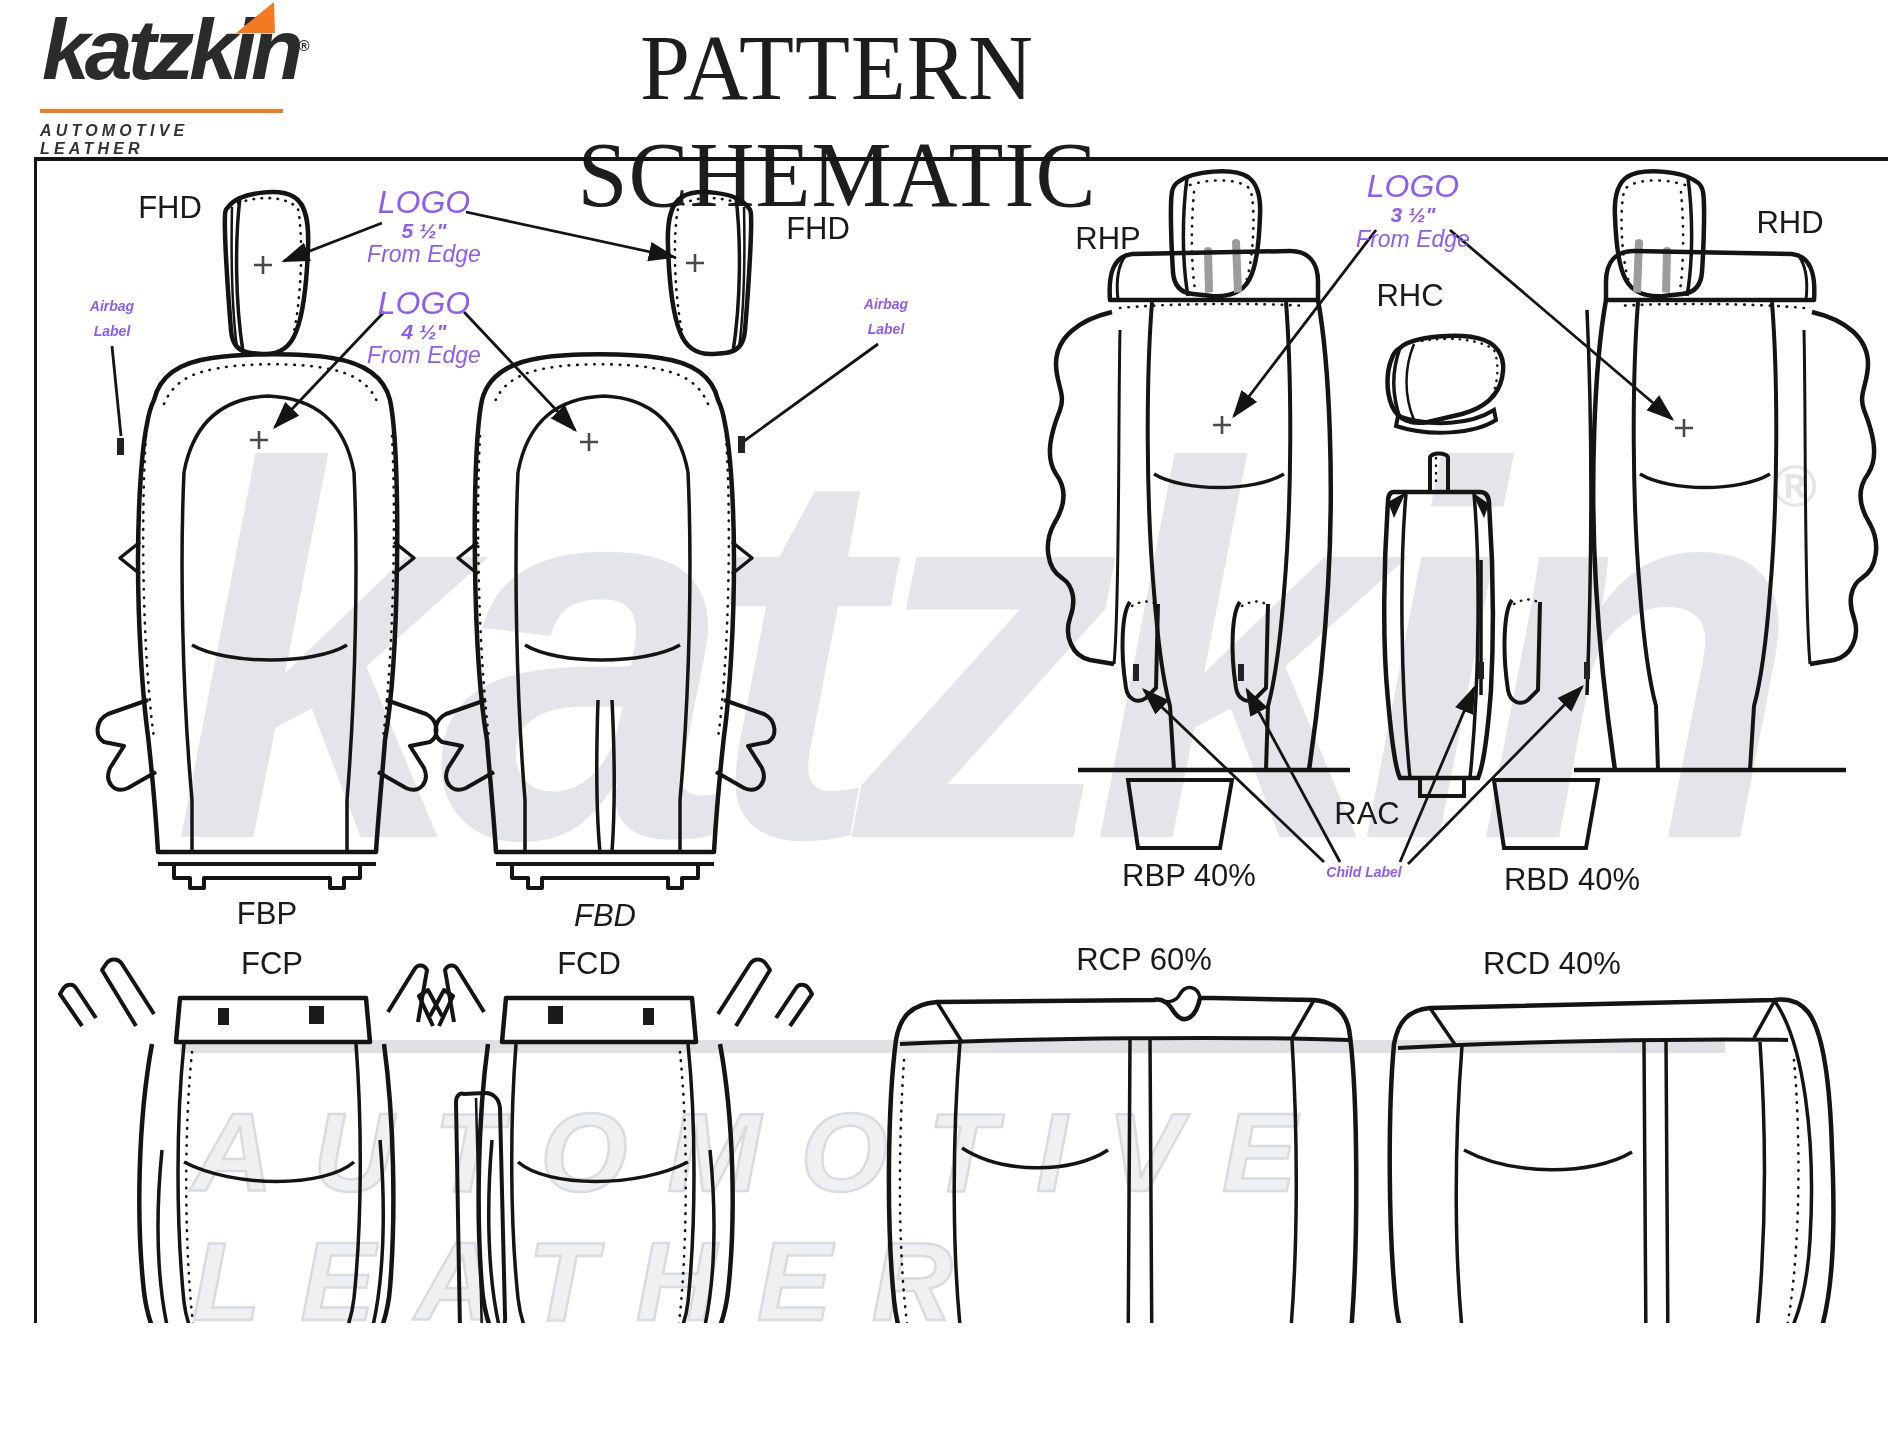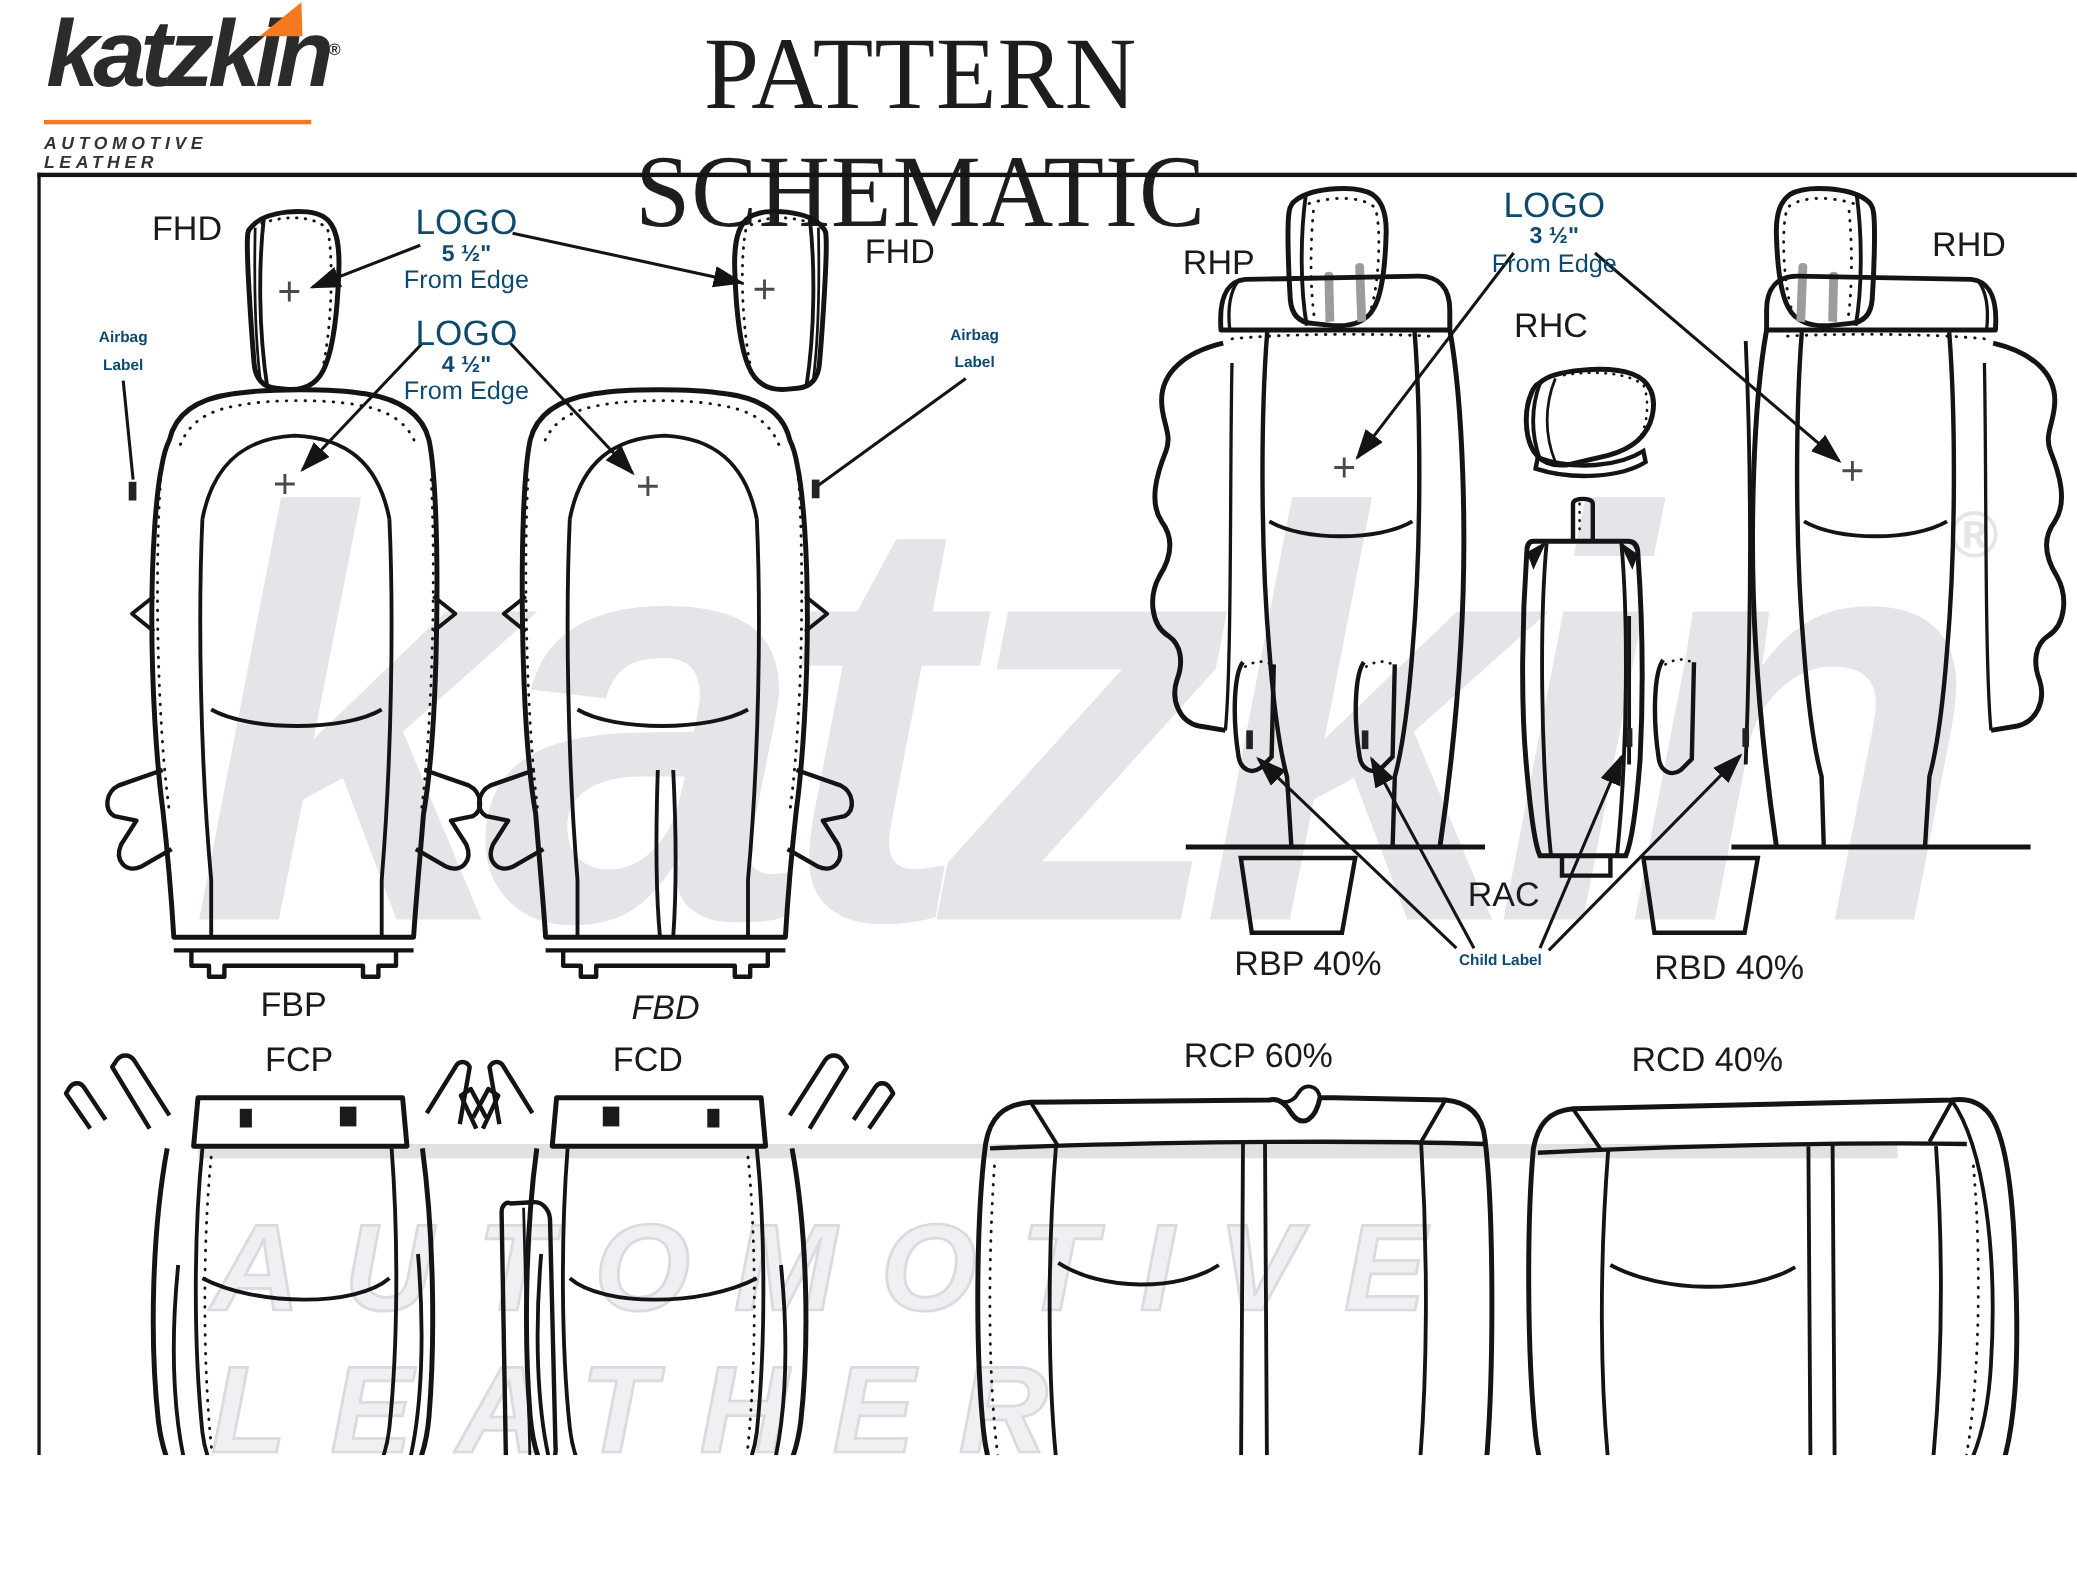--- a/index.html
+++ b/index.html
@@ -25,21 +25,21 @@
            letter-spacing:-28px;color:#e3e5e8;line-height:1;}
   .wm-reg{font-size:60px;font-style:normal;letter-spacing:0;vertical-align:330px;color:#e3e5e8;}
   .wm-rule{left:148px;top:1040px;width:1545px;height:13px;background:#dfe1e4;}
   .wm-tagline{left:160px;top:1088px;font-size:112px;font-weight:bold;font-style:italic;
               letter-spacing:40px;color:#eef0f2;-webkit-text-stroke:2.5px #d9dbde;}
   
   .art{position:absolute;left:0;top:0;}
   
   .lbl{position:absolute;transform:translateX(-50%);white-space:nowrap;text-align:center;
        font-size:31px;color:#1a1a1a;}
-  .ann{position:absolute;transform:translateX(-50%);white-space:nowrap;text-align:center;color:#0c4a6e;}
+  .ann{position:absolute;transform:translateX(-50%);white-space:nowrap;text-align:center;color:#8b5cf6;font-style:italic;}
   .ann-title{font-size:32px;}
   .ann-dist{font-size:21px;font-weight:bold;}
   .ann-from{font-size:23px;}
   .ann-bold{font-size:14px;font-weight:bold;line-height:25px;}
 </style>
 </head>
 <body>
 
 <div class="page">
 

